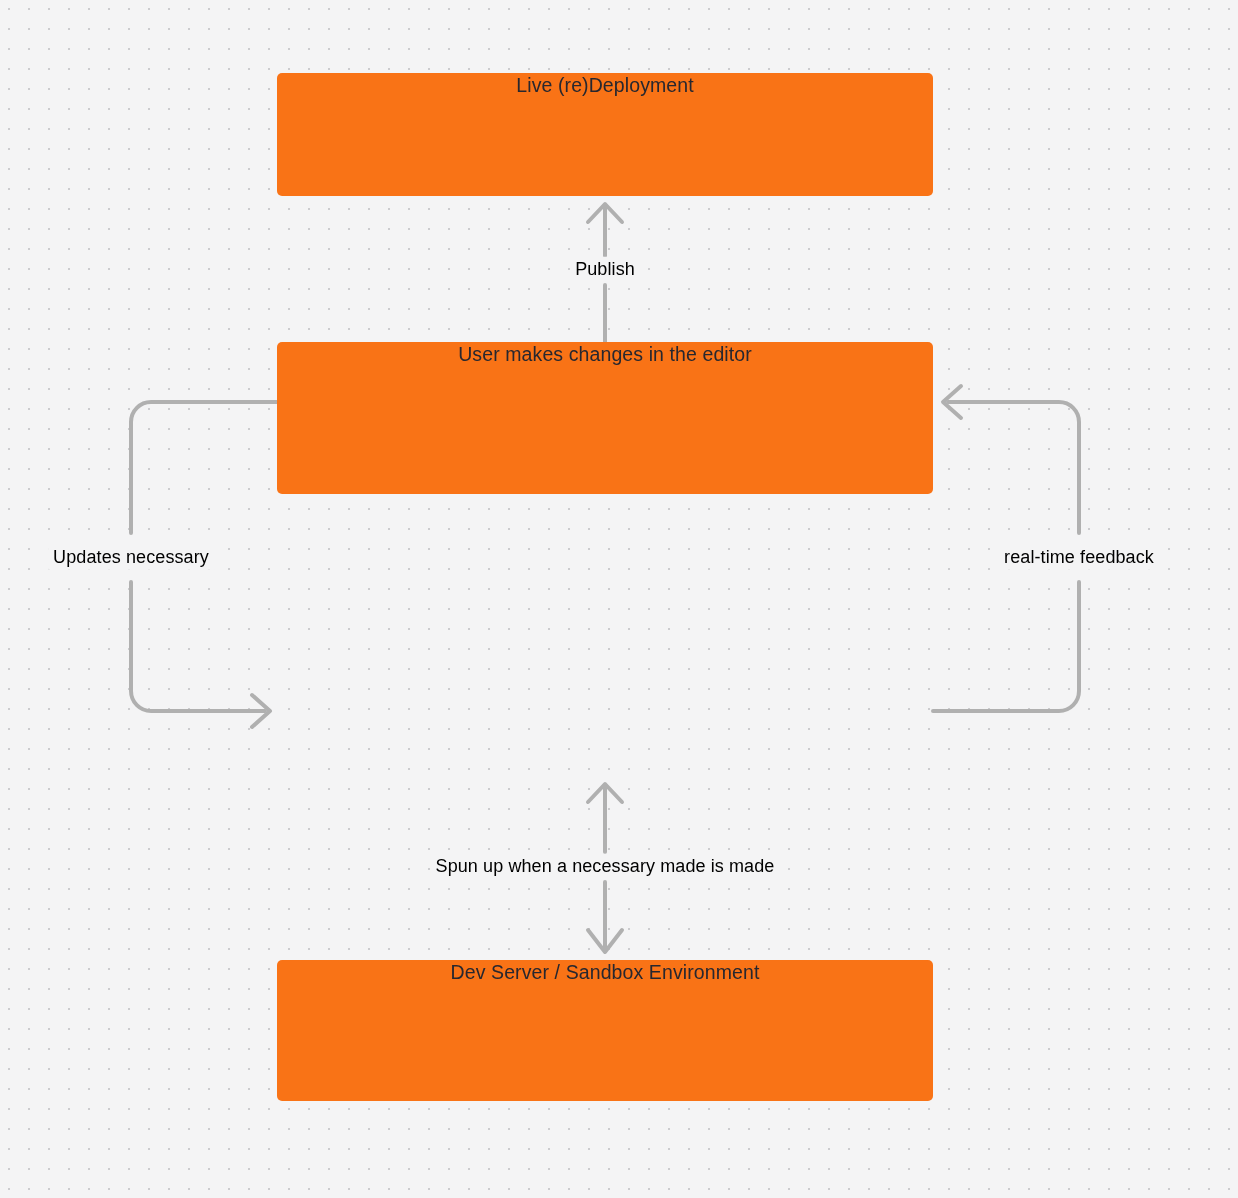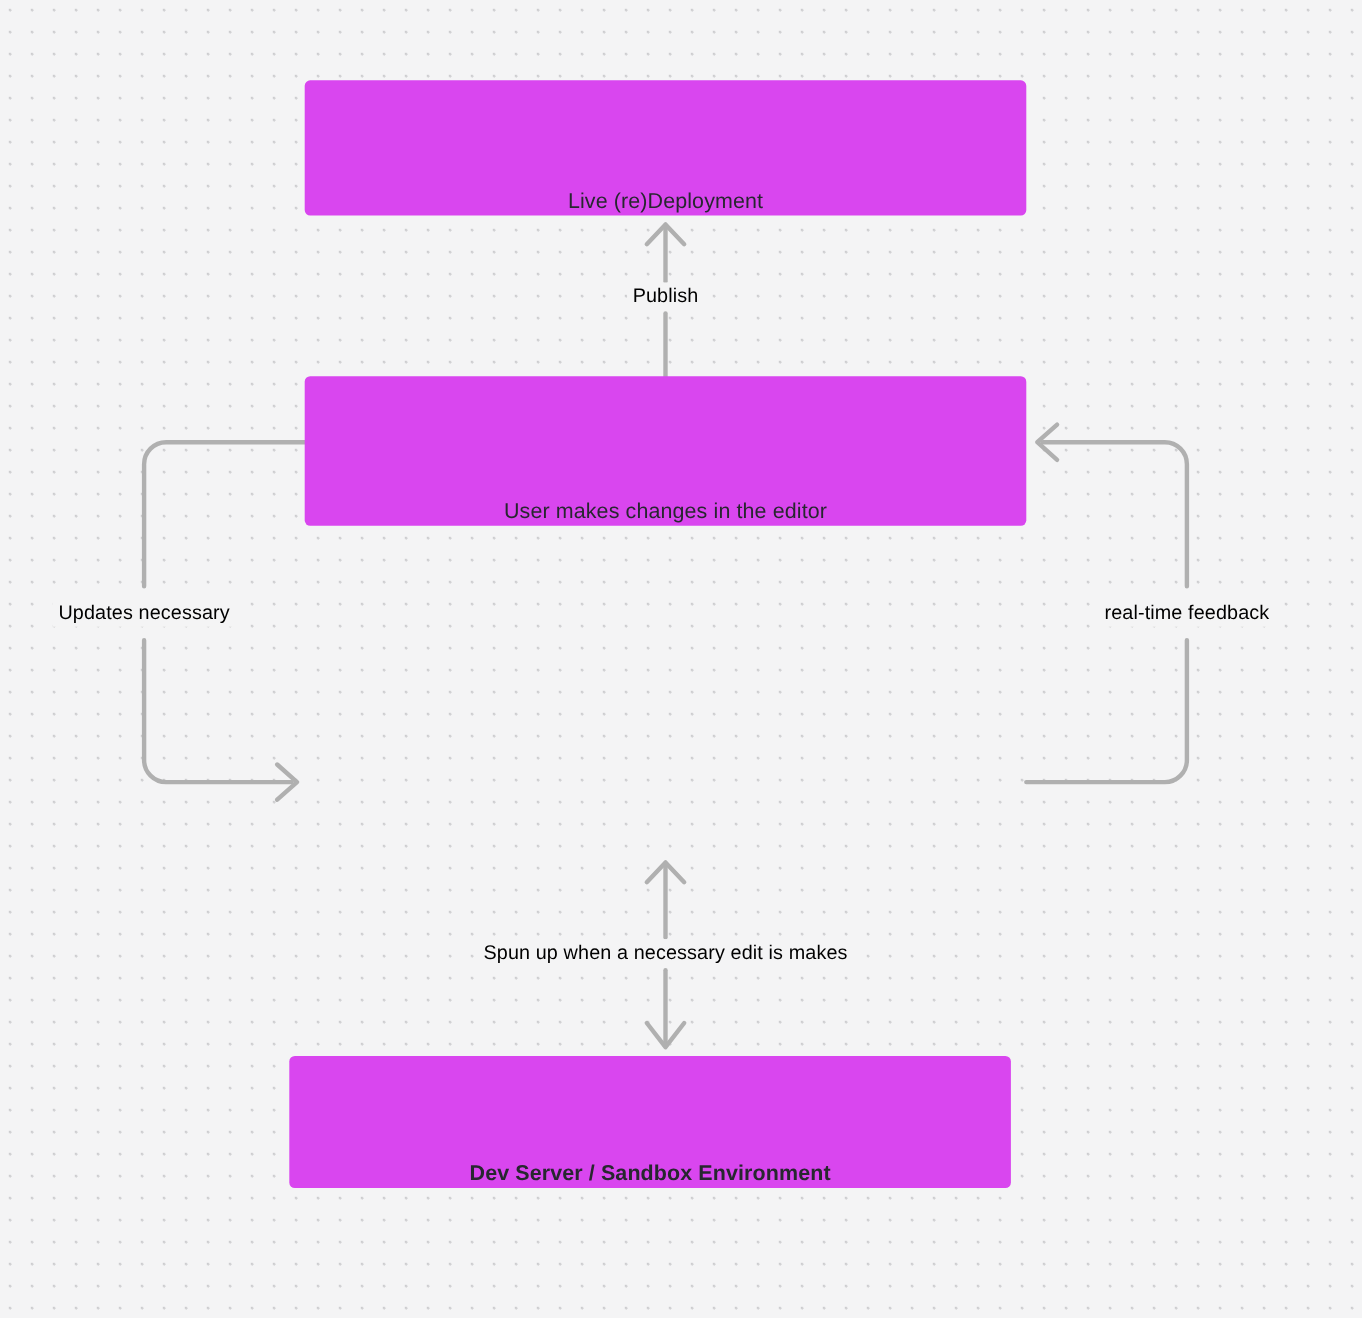--- a/index.html
+++ b/index.html
@@ -26,24 +26,24 @@
   .edge-layer {
     position: absolute;
     left: 0;
     top: 0;
     width: 1238px;
     height: 1198px;
     pointer-events: none;
   }
   .node {
     position: absolute;
-    background: #d946ef;
+    background: #f97316;
     border-radius: 5px;
     display: flex;
-    align-items: flex-end;
+    align-items: flex-start;
     justify-content: center;
     box-sizing: border-box;
   }
   .node-label {
     font-size: 19.5px;
     color: #27272f;
     letter-spacing: 0.1px;
     text-align: center;
     line-height: 1.3;
     white-space: nowrap;
@@ -54,23 +54,23 @@
     color: #000000;
     letter-spacing: 0.1px;
     white-space: nowrap;
     background: #f4f4f5;
     padding: 1px 5px;
     transform: translate(-50%, -50%);
     line-height: 1.25;
   }
   
   #node-live        { left: 277px; top: 73px;   width: 656px; height: 123px; }
-  #node-user-edit   { left: 277px; top: 342px;  width: 656px; height: 136px; }
+  #node-user-edit   { left: 277px; top: 342px;  width: 656px; height: 152px; }
   #node-preview     { left: 277px; top: 652px;  width: 656px; height: 120px; }
-  #node-dev-server  { left: 263px; top: 960px;  width: 656px; height: 120px; font-weight: bold; }
+  #node-dev-server  { left: 277px; top: 960px;  width: 656px; height: 141px; }
 
   
   #label-publish          { left: 605px;  top: 269px; }
   #label-updates          { left: 131px;  top: 557px; }
   #label-realtime         { left: 1079px; top: 557px; text-align: right; }
   #label-spun-up          { left: 605px;  top: 866px; }
 </style>
 </head>
 <body>
 
@@ -118,15 +118,15 @@
   </div>
 
 
   <div class="node" id="node-dev-server">
     <span class="node-label">Dev Server / Sandbox Environment</span>
   </div>
 
   <div class="edge-label" id="label-publish">Publish</div>
   <div class="edge-label" id="label-updates">Updates necessary</div>
   <div class="edge-label" id="label-realtime">real-time feedback</div>
-  <div class="edge-label" id="label-spun-up">Spun up when a necessary edit is makes</div>
+  <div class="edge-label" id="label-spun-up">Spun up when a necessary made is made</div>
 
 </div>
 
 </body></html>

